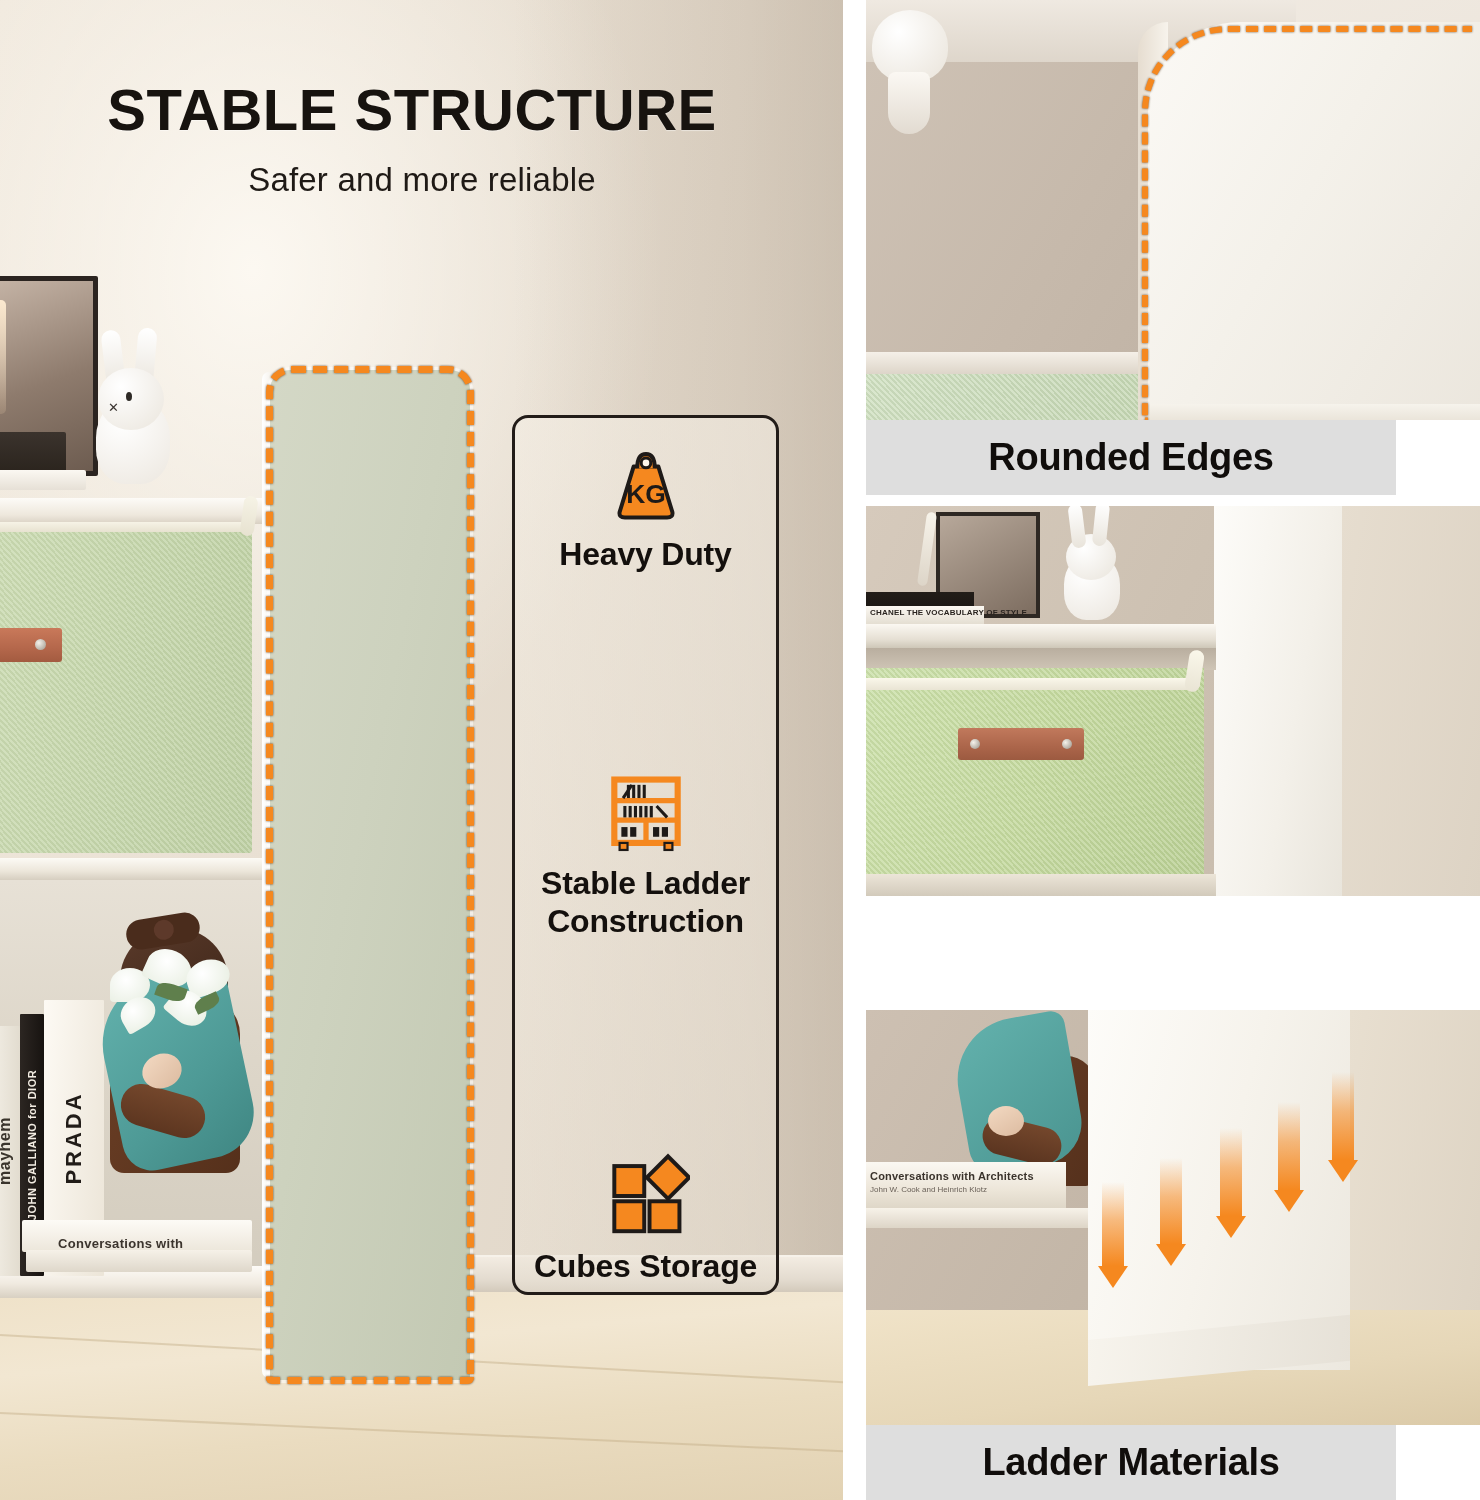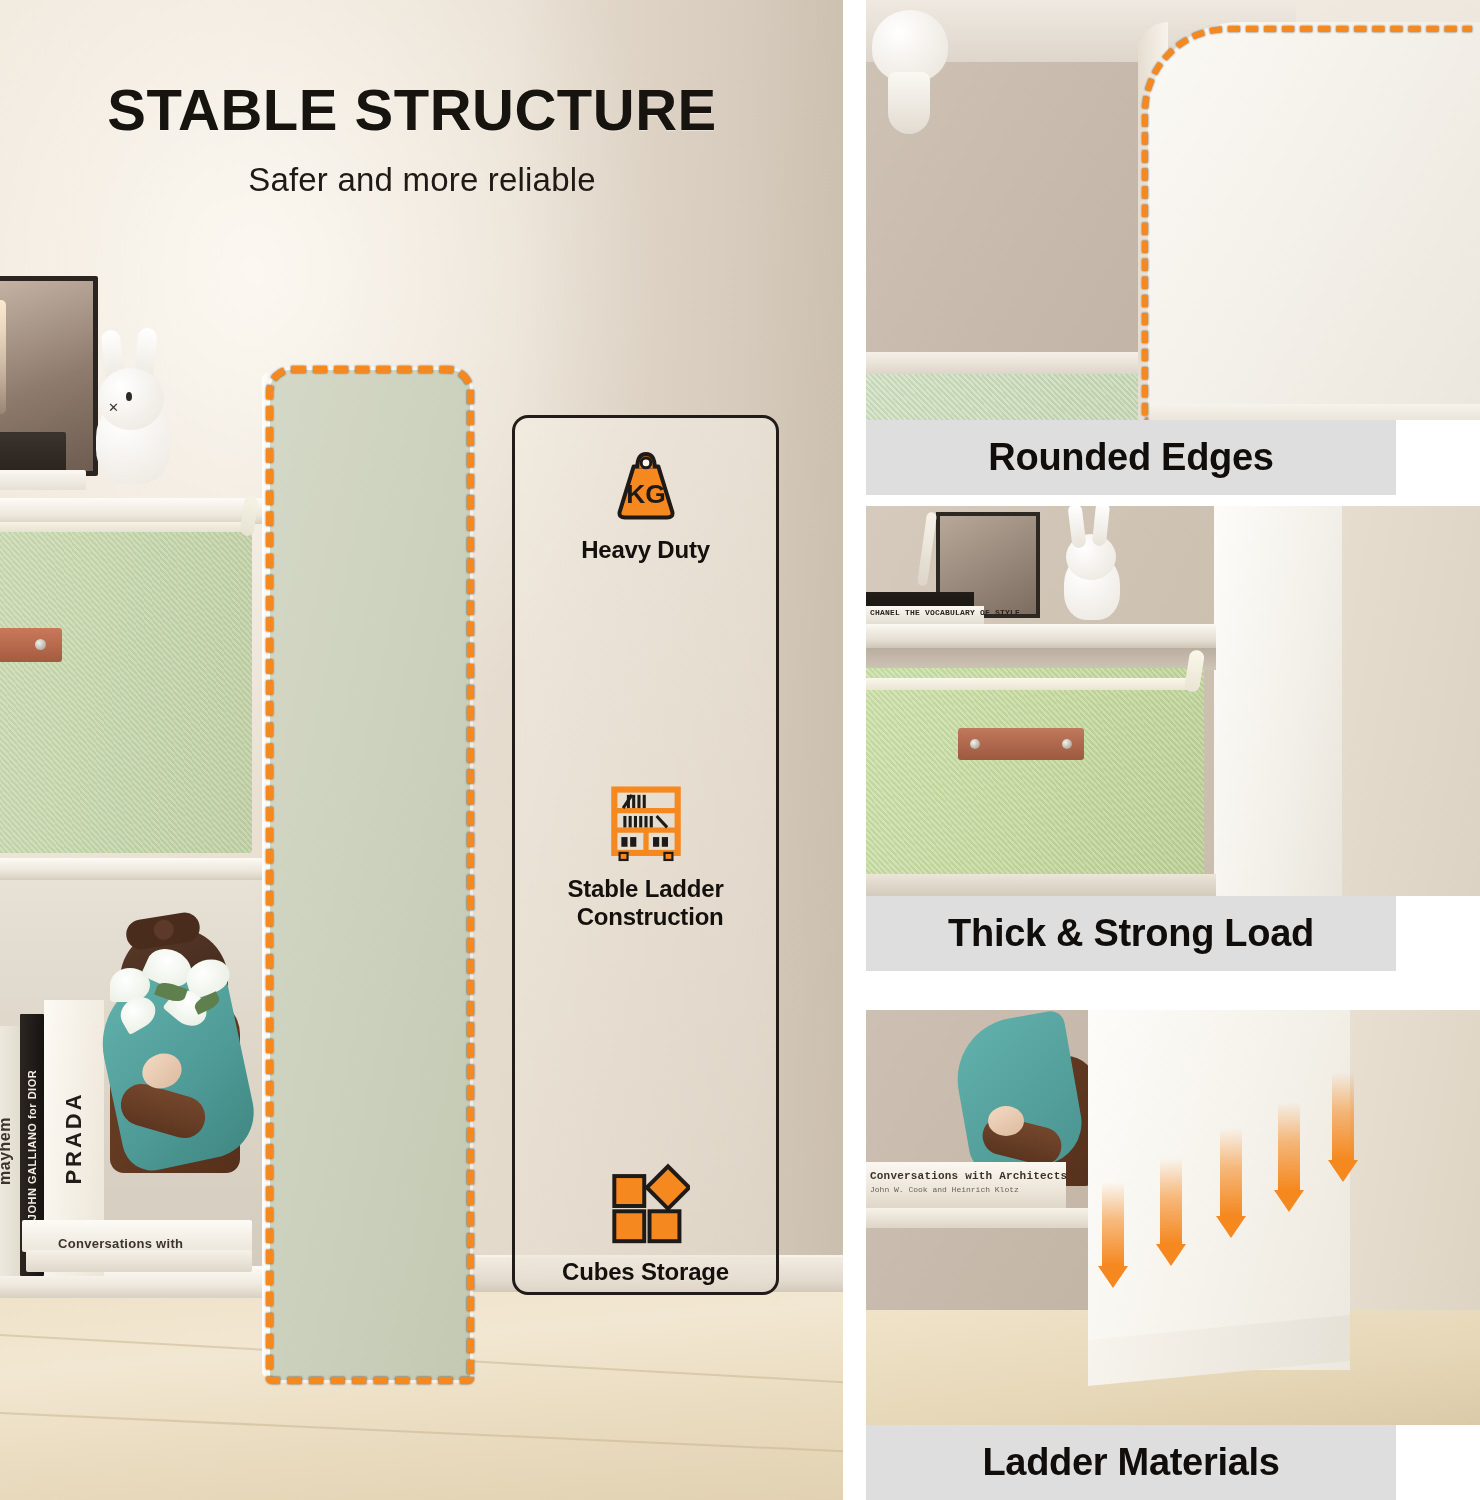--- a/index.html
+++ b/index.html
@@ -217,29 +217,29 @@
     border:3px solid #221c18; border-radius:16px;
     background:linear-gradient(160deg,rgba(244,238,228,.62),rgba(232,224,211,.5));
     z-index:7; padding-top:16px;
     display:flex; flex-direction:column; justify-content:space-between;
   }
   .feature {
     display:flex; flex-direction:column; align-items:center; gap:8px;
     padding:6px 10px;
   }
   .feature-label {
-    font-size:24px; font-weight:700; color:#14100d; text-align:right;
+    font-size:32px; font-weight:700; color:#14100d; text-align:center;
     line-height:1.18; letter-spacing:-.2px;
   }
   .ficon { width:88px; height:88px; display:block; }
 
   
   .right-pane { position:absolute; left:866px; top:0; width:614px; height:1500px; }
   .card { position:absolute; left:0; width:614px; overflow:hidden; }
-  .card-photo { position:relative; width:614px; overflow:hidden;font-family:Liberation Mono, monospace; }
+  .card-photo { position:relative; width:614px; overflow:hidden; }
   .caption {
     width:530px; height:75px; background:#dedede;
     display:flex; align-items:center; justify-content:center;
   }
   .caption span {
     font-size:38px; font-weight:600; color:#100d0b; letter-spacing:-.3px;
   }
 
   
   #card1 { top:0; }
@@ -612,23 +612,20 @@
         <div class="c2-bunny-head"></div>
         <div class="bunny-ear" style="left:204px; top:-2px; width:14px; height:44px; transform:rotate(-7deg);"></div>
         <div class="bunny-ear" style="left:228px; top:-4px; width:14px; height:44px; transform:rotate(6deg);"></div>
         <div class="c2-topshelf"></div>
         <div class="c2-gap"></div>
         <div class="c2-bin"></div>
         <div class="c2-flap"></div>
         <div class="c2-handle"></div>
         <div class="c2-bottomshelf"></div>
       </div>
-      <div class="caption">
-        <span>Thick &amp; Strong Load</span>
-      </div>
     </div>
 
     <div class="card" id="card3">
       <div class="card-photo">
         <div class="c3-wall"></div>
         <div class="c3-wall-left"></div>
         <div class="c3-wall-right"></div>
         <div class="c3-floor"></div>
         <div class="c3-fig-body"></div>
         <div class="c3-fig-bouquet"></div>

